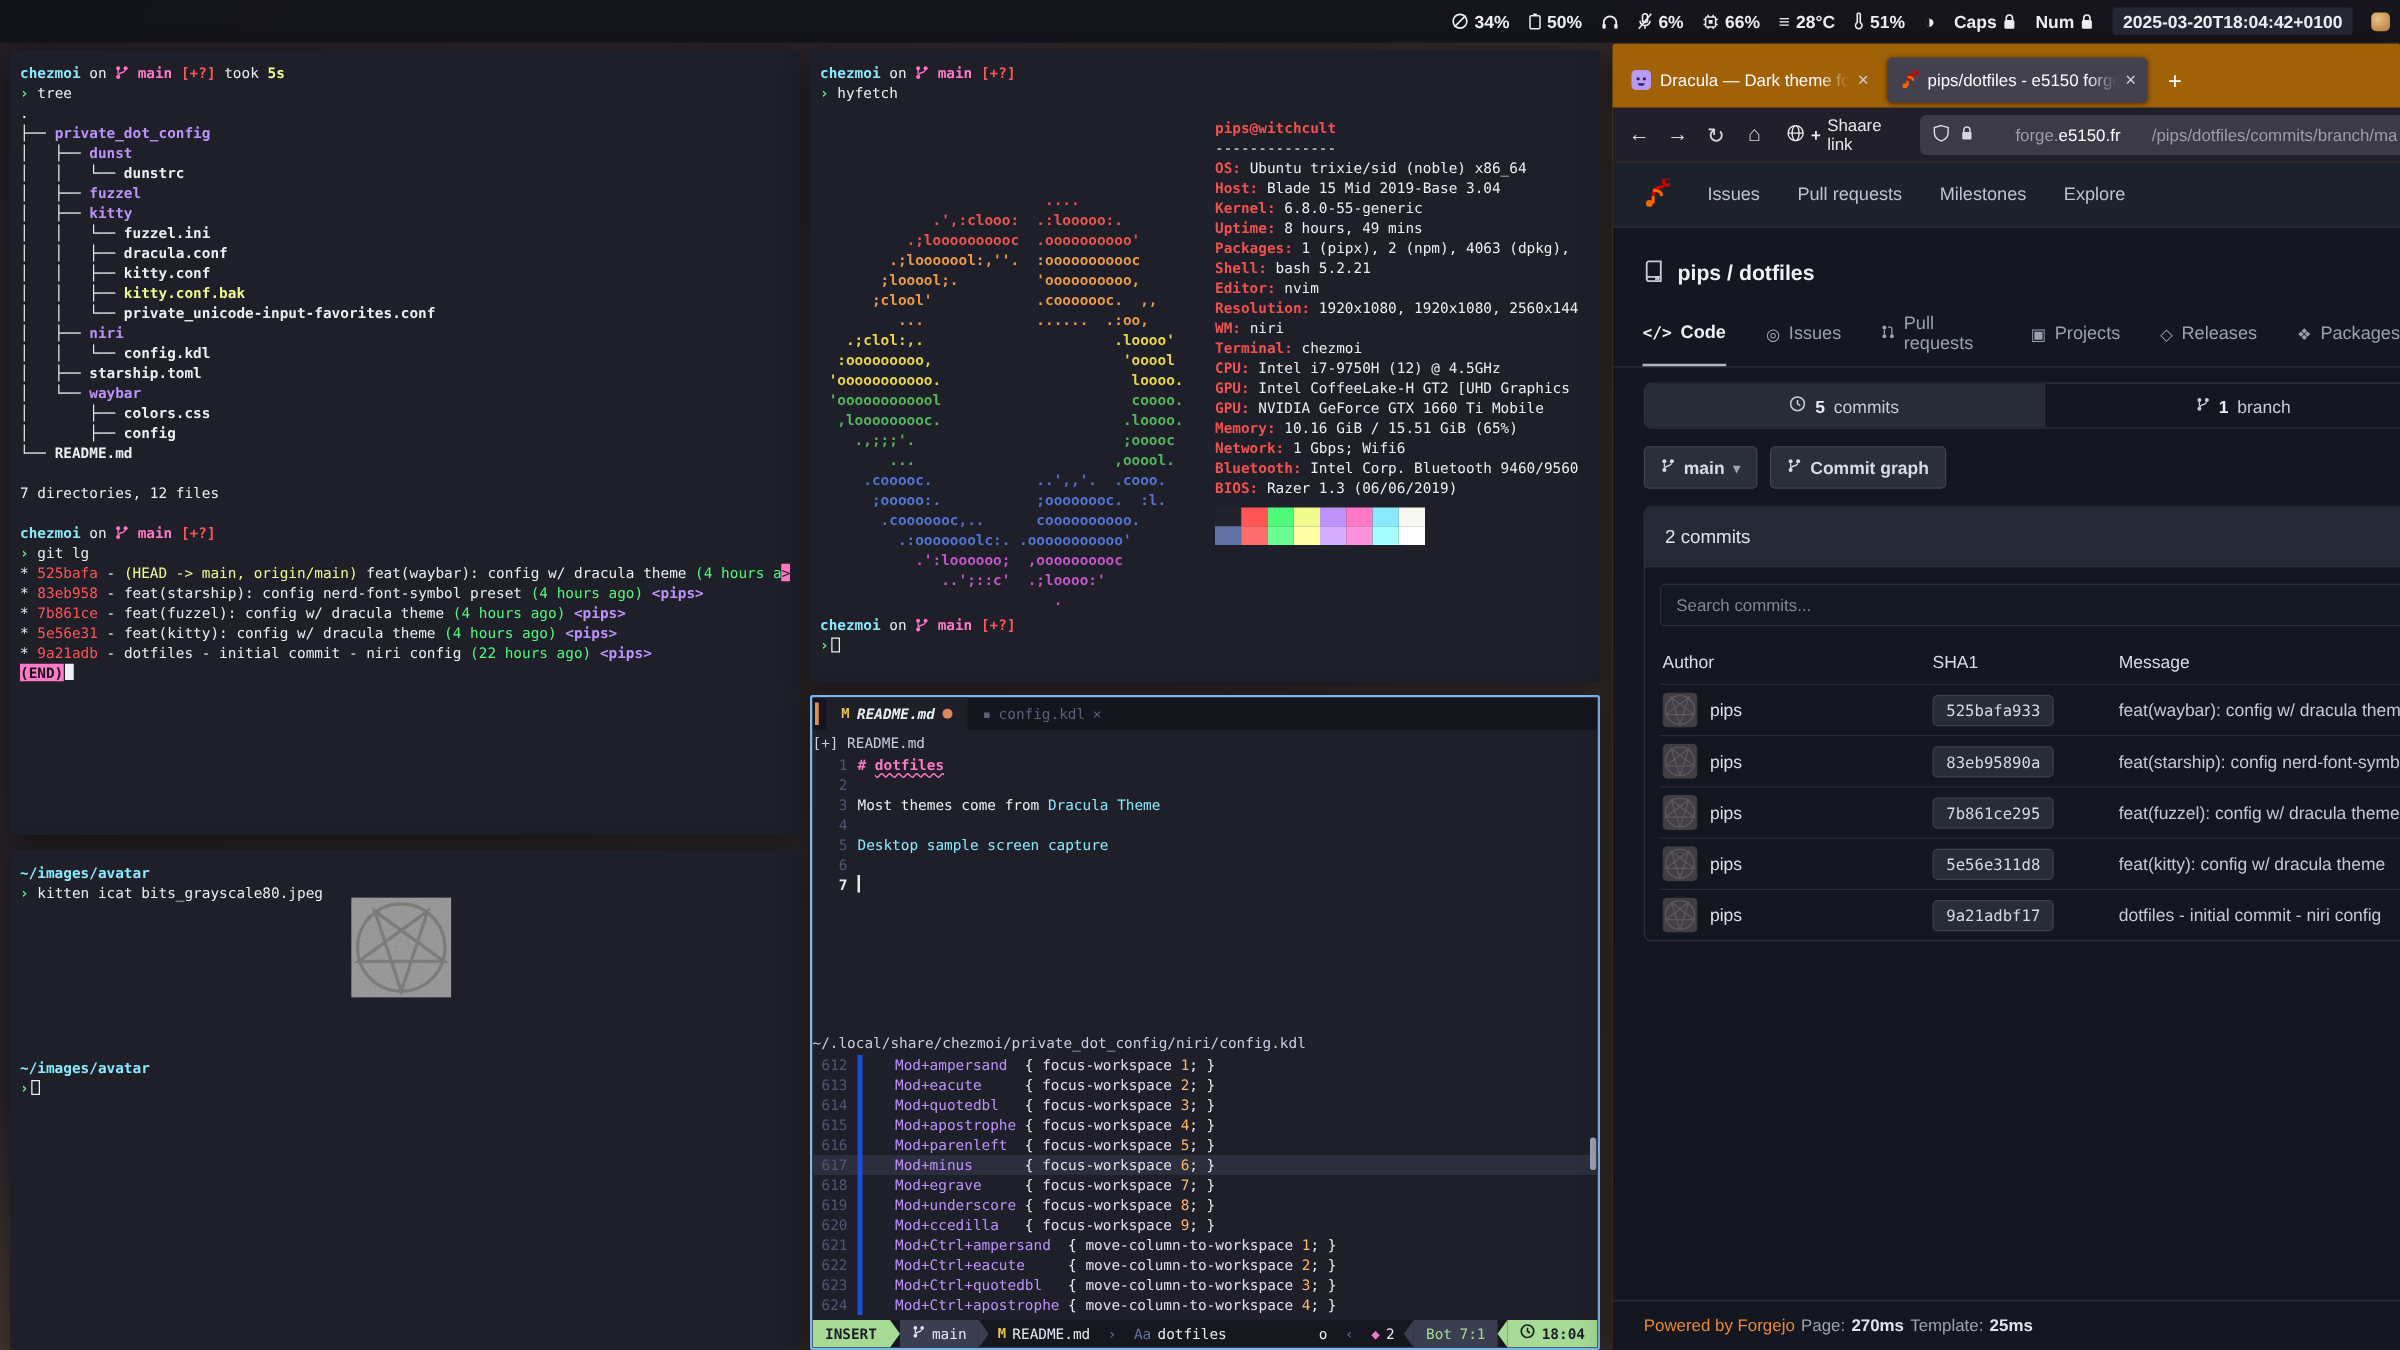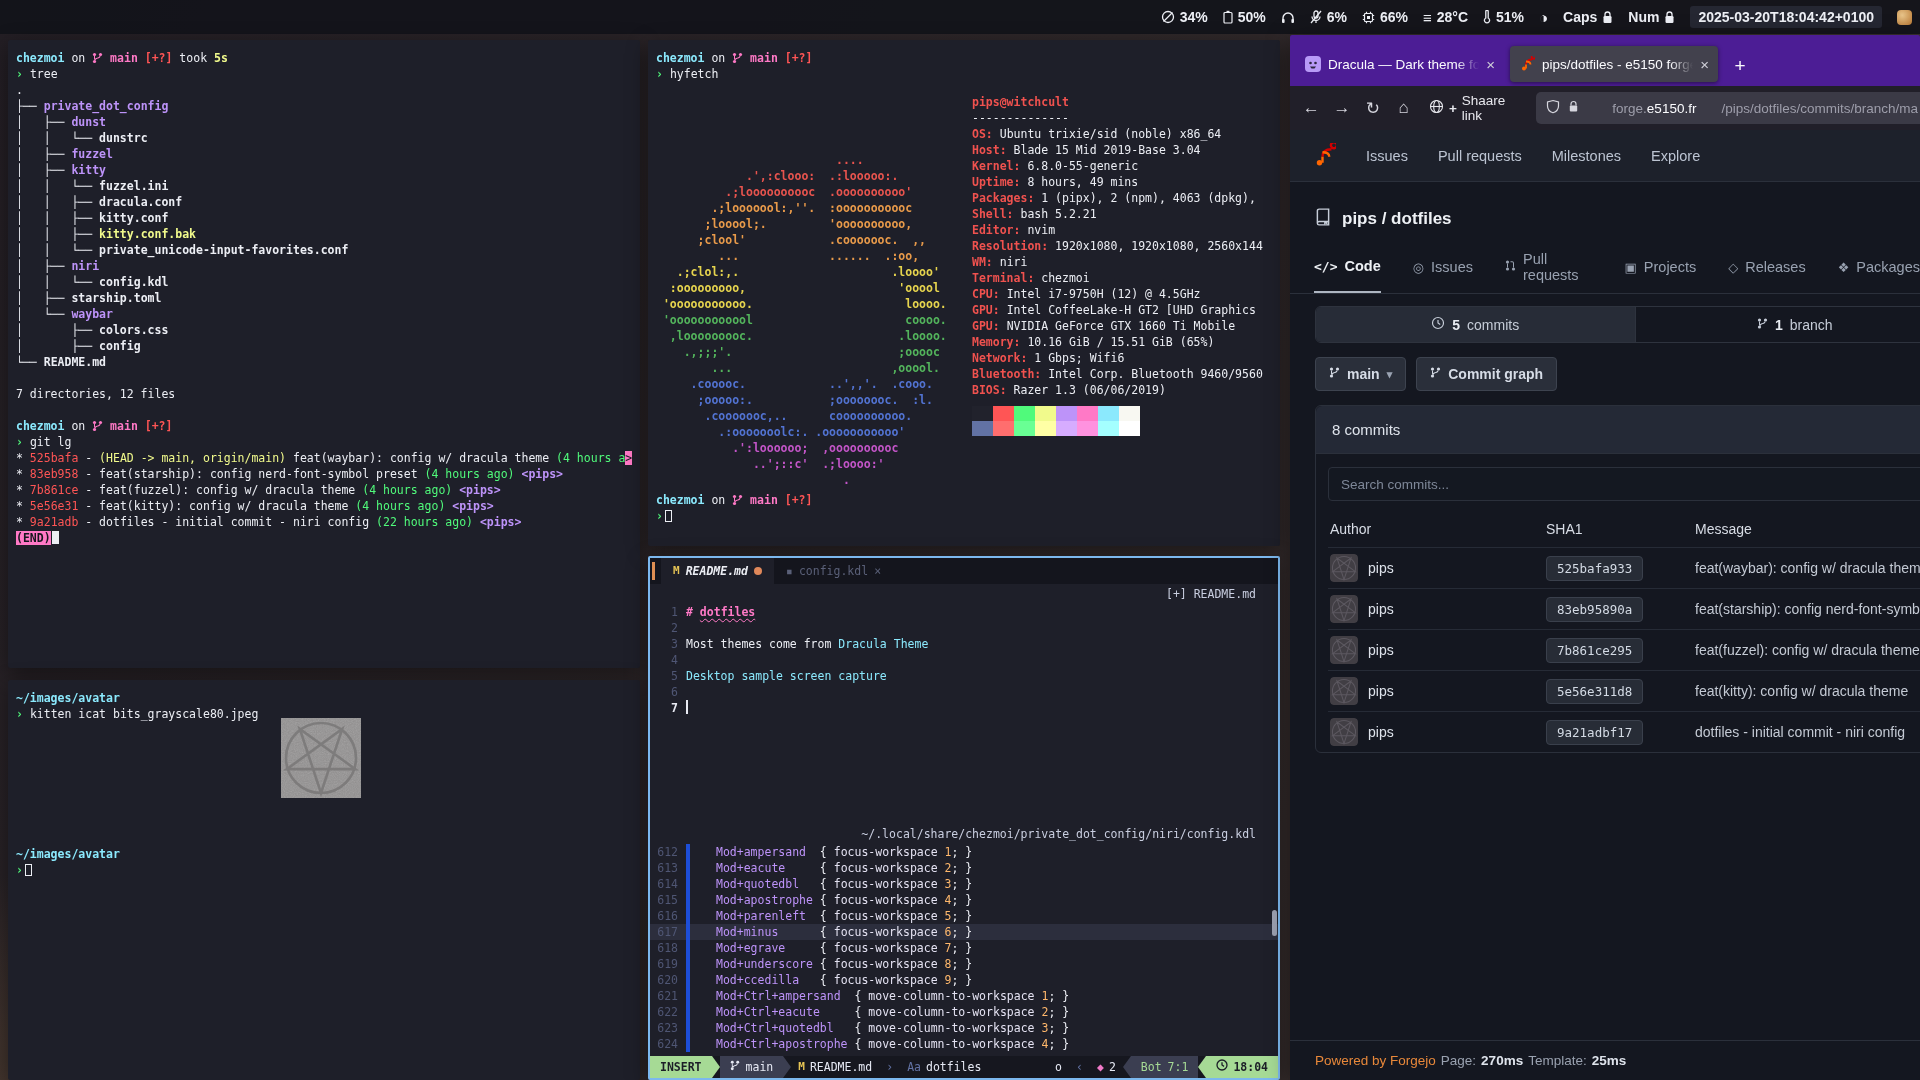--- a/index.html
+++ b/index.html
@@ -59,21 +59,21 @@
     border:2px solid #7cb8ee; display:flex; flex-direction:column;
     font-family:"DejaVu Sans Mono","Liberation Mono",monospace; font-size:11.5px; line-height:16px; }
   #ed-tabline { height:26px; background:#14151d; display:flex; align-items:stretch; flex:none; position:relative; }
   .ed-notch { width:3px; height:18px; background:#e08f53; margin:4px 6px 0 2px; }
   .ed-tab { display:flex; align-items:center; gap:6px; padding:0 12px; font-size:11.5px; }
   .ed-tab.active { background:#1e1f29; color:#eceef4; font-style:italic; font-weight:bold; }
   .ed-tab.inactive { color:#5a6078; }
   .md-ico { color:#e6c455; font-weight:bold; font-style:normal; font-size:11px; }
   .mod-dot { width:8px; height:8px; border-radius:50%; background:#e0885a; }
   .ed-close { color:#5a6078; font-style:normal; }
-  .ed-winbar { height:20px; flex:none; display:flex; justify-content:flex-end; align-items:center;
+  .ed-winbar { height:20px; flex:none; display:flex; justify-content:flex-start; align-items:center;
     padding-right:22px; color:#c9cee0; background:#1e1f29; }
   #ed-buf1 { height:220px; flex:none; background:#1e1f29; }
   .eline { display:flex; height:16px; }
   .eln { width:36px; text-align:right; padding-right:8px; color:#4f5674; flex:none; }
   .eln.curn { color:#e8eaf2; font-weight:bold; }
   .etext { white-space:pre; }
   .wavy { text-decoration:underline wavy 1px; text-underline-offset:2px; }
   .ins-cursor { display:inline-block; width:2px; height:14px; background:#e8eaf2; vertical-align:-2px; }
   #ed-buf2 { height:212px; flex:none; position:relative; background:#1e1f29; }
   .cline { display:flex; height:16px; position:relative; }
@@ -95,21 +95,21 @@
   .tri.r-green { border-left:8px solid #a6da95; }
   .tri.r-gray { border-left:8px solid #3b3e51; }
   .tri.l-gray { border-right:8px solid #3b3e51; }
   .tri.l-green { border-right:8px solid #a6da95; }
   .st-item { display:flex; align-items:center; gap:5px; padding:0 7px; color:#e6e9f4; }
   .st-dim { color:#6272a4; }
   .st-green { color:#a6da95; }
   .st-pink { color:#f07ac8; }
 
   
-  #ff { left:1290px; top:35px; width:630px; height:1045px; background:#4c1d95;
+  #ff { left:1290px; top:35px; width:630px; height:1045px; background:#a16207;
     display:flex; flex-direction:column; box-shadow:0 6px 22px rgba(0,0,0,.5); }
   #ff-tabbar { height:51px; flex:none; display:flex; align-items:flex-end; padding:0 0 4px 6px; gap:6px; }
   .ff-tab { height:36px; width:208px; border-radius:4px; display:flex; align-items:center;
     gap:7px; padding:0 9px; font-size:13.5px; color:#fbfbfe; }
   .ff-tab.active { background:#42414d; box-shadow:0 1px 4px rgba(0,0,0,.5); }
   .ff-tab .t-title { flex:1; white-space:nowrap; overflow:hidden;
     -webkit-mask-image:linear-gradient(90deg,#000 85%,transparent); mask-image:linear-gradient(90deg,#000 85%,transparent); }
   .ff-tab .t-close { color:#cfcfd8; font-size:15px; }
   .ff-fav { width:16px; height:16px; flex:none; }
   #ff-newtab { width:32px; height:32px; display:flex; align-items:center; justify-content:center;
@@ -701,21 +701,21 @@
               <circle cx="2.5" cy="2.5" r="1.6"></circle>
               <circle cx="8.5" cy="2.5" r="1.6"></circle>
               <circle cx="2.5" cy="9.5" r="1.6"></circle>
               <path d="M2 4v4h1V4zM8.5 4c0 3-5 2.2-5 4.5h-1c0-3.5 5-2.5 5-4.5z"></path>
             </svg></span>
         <span>Commit graph</span>
         </span>
     </div>
     <div id="fg-panel">
       <div id="fg-panel-head">
-          <span>8 commits</span>
+          <span>2 commits</span>
         </div>
       <div id="fg-panel-body">
         <input id="fg-search" placeholder="Search commits..." style="">
         <div id="fg-table">
           <div class="fg-trow fg-thead">
             <span class="col-a">Author</span>
             <span class="col-s">SHA1</span>
             <span class="col-m">Message</span>
           </div>
           <div>

